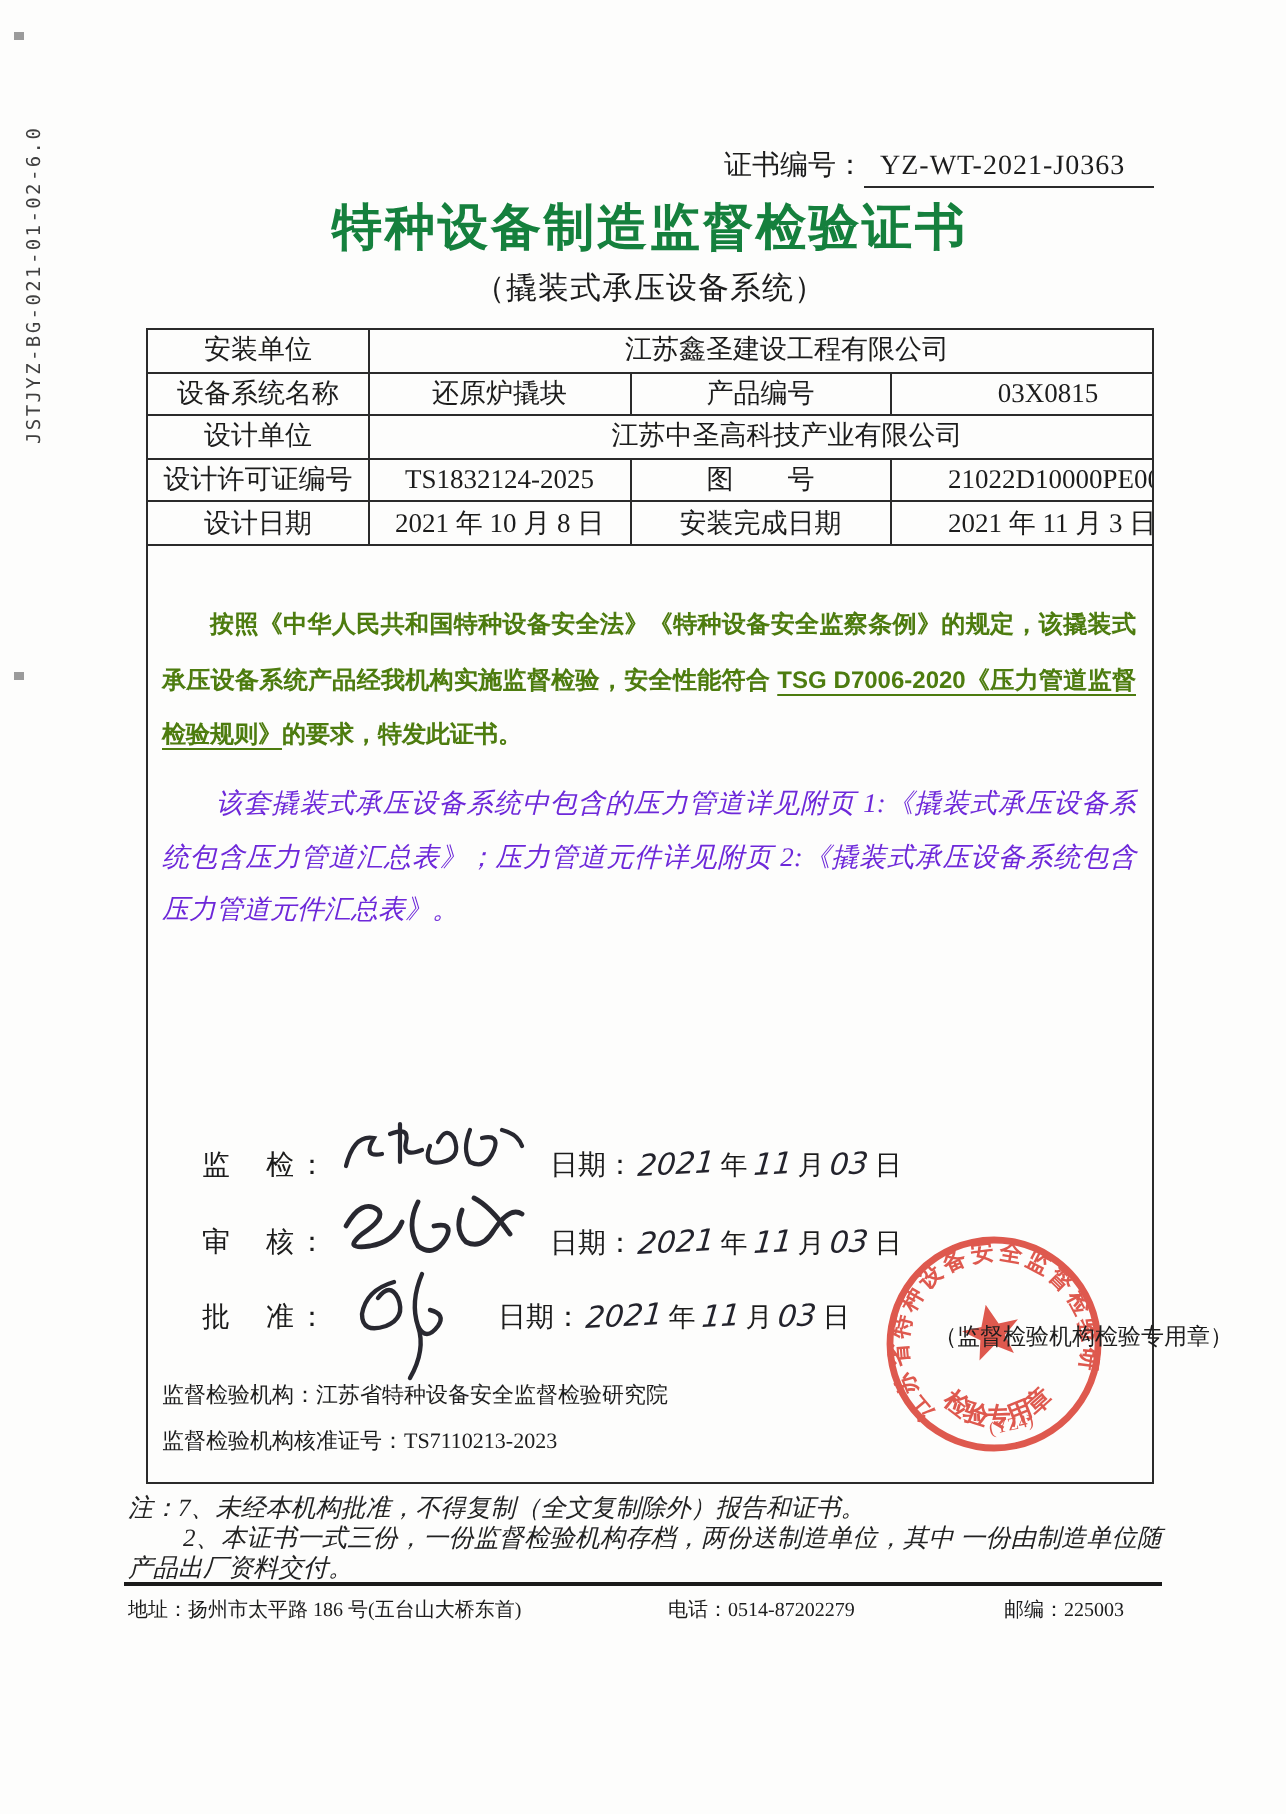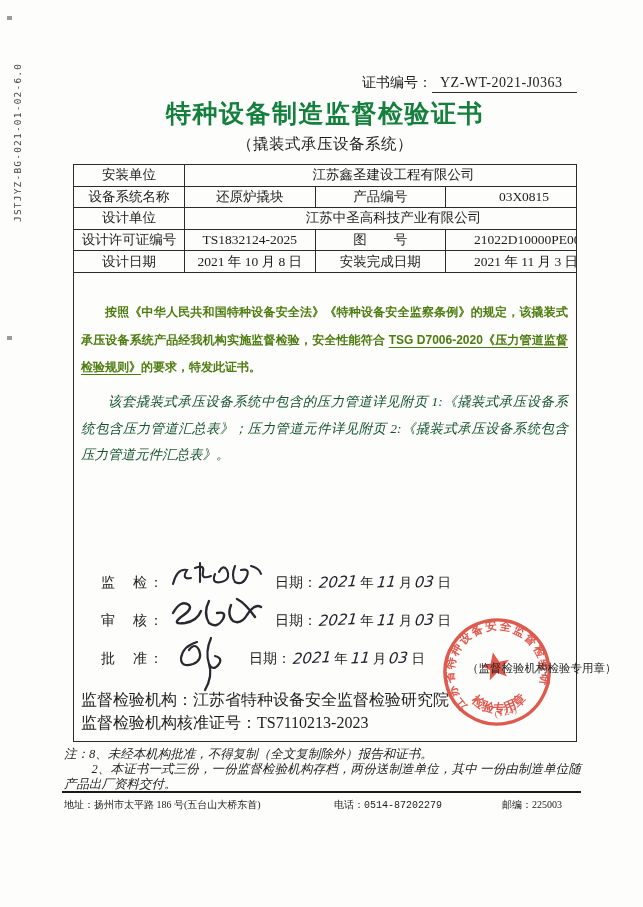--- a/index.html
+++ b/index.html
@@ -56,53 +56,53 @@
   .para1{
     position:absolute;left:7px;top:134px;width:487px;
     font-family:"Liberation Sans","DejaVu Sans",sans-serif;
     font-weight:bold;font-size:12px;line-height:27.5px;
     text-align:justify;text-indent:2em;color:#4d7c0f;
   }
   .para1 .uline{text-decoration:underline;text-underline-offset:3px;}
   .para2{
     position:absolute;left:7px;top:224px;width:487px;
     font-style:italic;font-size:13.5px;line-height:26.5px;
-    text-align:justify;text-indent:2em;color:#14532d;
+    text-align:justify;text-indent:2em;color:#6d28d9;
   }
 
   
   .sigrow{position:absolute;left:27px;height:26px;white-space:nowrap;font-size:14px;}
   .sigrow .role{letter-spacing:2px;}
   .sigrow .sig{position:relative;display:inline-block;vertical-align:middle;margin:-14px 2px -6px 2px;}
   .sigrow .datelabel{margin-left:10px;}
   .hand{
     display:inline-block;font-family:"DejaVu Sans",sans-serif;font-style:italic;
     font-size:15px;color:#23232c;transform:skewX(-8deg) rotate(-3deg);
     margin:0 2px;
   }
   .unit{font-size:13.5px;margin:0 1px;}
 
-  .inst{position:absolute;left:7px;font-size:16px;white-space:nowrap;}
+  .inst{position:absolute;left:7px;font-size:11px;white-space:nowrap;}
 
   .stamp{position:absolute;left:357px;top:440px;z-index:2;}
   .stamp-overlay{
     position:absolute;left:361px;top:496px;z-index:3;font-size:11.5px;
     white-space:nowrap;color:#1d1d1d;margin-left:32px;
   }
 
   .notes{
     position:absolute;left:64px;top:747px;width:517px;
     font-style:italic;font-size:12.5px;line-height:15px;color:#222;
     text-align:justify;
   }
   .notes .n2{text-indent:2.2em;}
 
   .footrule{position:absolute;left:62px;top:791px;width:519px;height:2px;background:#1a1a1a;}
   .footer{position:absolute;left:64px;top:798px;width:516px;font-size:10px;white-space:nowrap;}
-  .footer .seg-phone{position:absolute;left:270px;font-family:Liberation Mono, monospace;}
+  .footer .seg-phone{position:absolute;left:270px;}
   .footer .seg-zip{position:absolute;left:438px;}
 
   svg text{font-family:"Liberation Serif","DejaVu Serif",serif;}
 </style>
 </head>
 <body>
 
 <div class="page">
 
   <div class="speck" style="left:7px;top:16px;width:5px;height:4px;"></div>
@@ -207,21 +207,21 @@
 
     <div class="inst" style="top:525px;">
       <span>监督检验机构：</span><span>江苏省特种设备安全监督检验研究院</span>
     </div>
     <div class="inst" style="top:548px;">
       <span>监督检验机构核准证号：</span><span>TS7110213-2023</span>
     </div>
   </div>
 
   <div class="notes">
-    <div class="n1"><span>注：</span><span>8、未经本机构批准，不得复制（全文复制除外）报告和证书。</span></div>
+    <div class="n1"><span>注：</span><span>7、未经本机构批准，不得复制（全文复制除外）报告和证书。</span></div>
     <div class="n2">2、本证书一式三份，一份监督检验机构存档，两份送制造单位，其中 一份由制造单位随产品出厂资料交付。</div>
   </div>
 
   <div class="footrule"></div>
 
   <div class="footer">
     <span class="seg-addr"><span>地址：</span><span>扬州市太平路 186 号(五台山大桥东首)</span></span>
     <span class="seg-phone"><span>电话：</span><span>0514-87202279</span></span>
     <span class="seg-zip"><span>邮编：</span><span>225003</span></span>
   </div>

